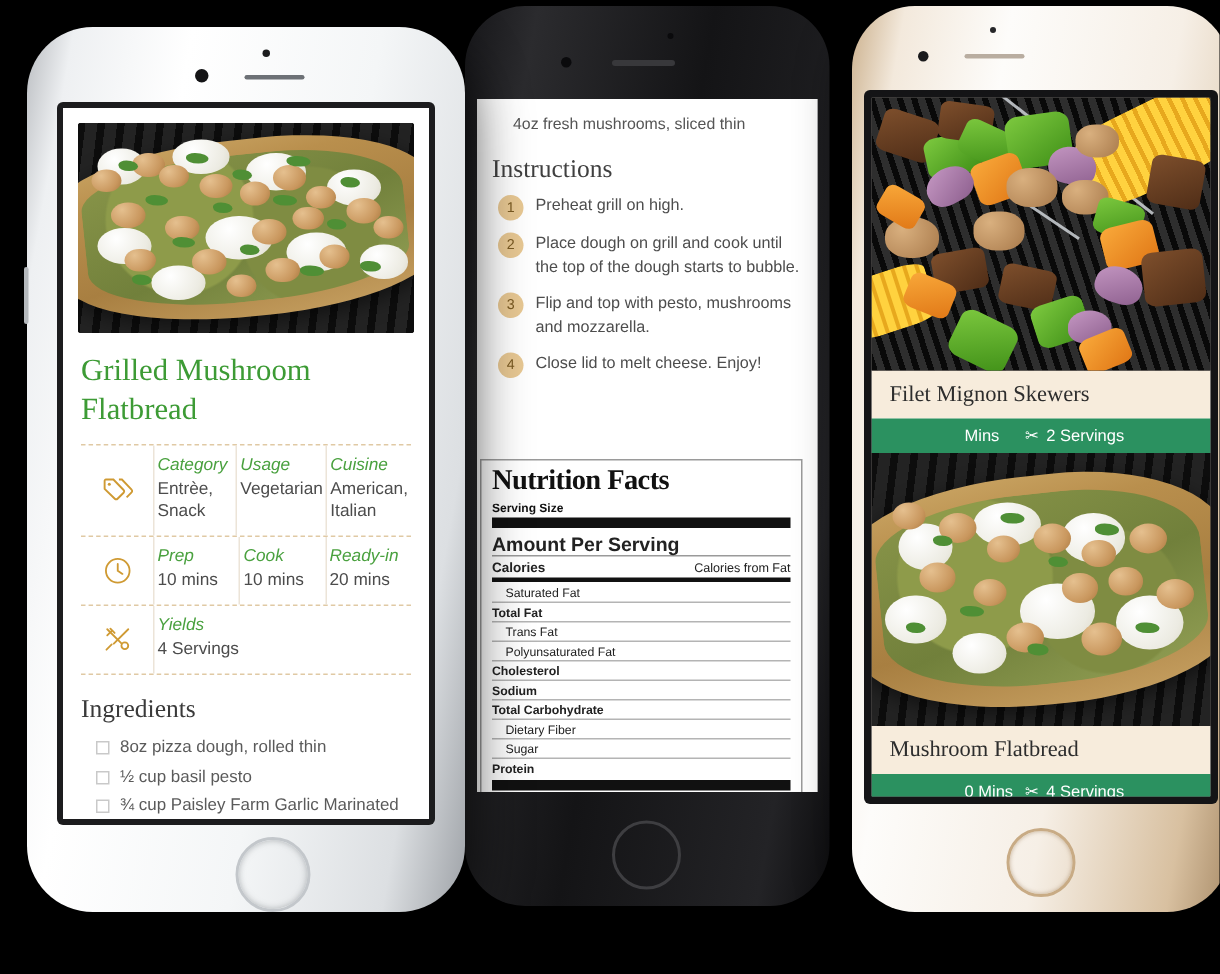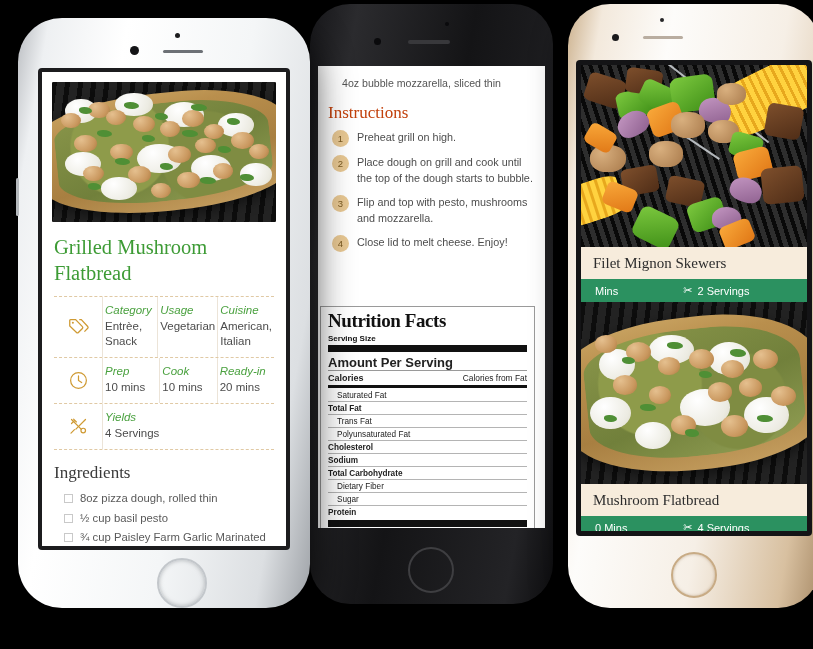--- a/index.html
+++ b/index.html
@@ -177,21 +177,21 @@
   .ing-item .cb {
     width: 9px; height: 9px; border: 1px solid #c9c9c9; background:#fff;
     flex: 0 0 9px; margin-top: 4px; margin-left: 10px;
   }
   .ing-item .txt { flex: 1; }
 
   
   .mid-page { height:100%; background:#fff; padding: 6px 10px 0 14px; position:relative;}
   .mid-lead { font-size: 10.6px; color:#555; line-height:1.5; padding: 4px 0 0 10px; }
   .mid-sec {
-    font-family:"Liberation Serif", serif; font-size: 17px; color:#c2410c;
+    font-family:"Liberation Serif", serif; font-size: 17px; color:#404040;
     padding: 11px 0 6px 0; margin-left: -4px;
   }
   .step { display:flex; gap:8px; margin-bottom: 7px; }
   .step .num {
     width: 17px; height: 17px; flex:0 0 17px; border-radius: 50%;
     background: #e8c893; color:#7a5a22; font-size: 9.5px;
     display:flex; align-items:center; justify-content:center; margin-top:1px;
   }
   .step .stxt { font-size: 10.8px; color:#4d4d4d; line-height:1.52; }
 
@@ -224,38 +224,38 @@
   .card .ph { height: 182px; }
   .card .cname {
     background:#f7ecdc; color:#2d2d2d;
     font-family:"Liberation Serif", serif; font-size: 15px;
     padding: 8px 12px 7px 12px;
   }
   .card .cbar {
     background:#2b9160; color:#fff; font-size: 11px;
     display:flex; align-items:center; padding: 5px 14px;
   }
-  .card .cbar .left { display:flex; align-items:center; gap:5px; }
+  .card .cbar .left { display:flex; align-items:center; gap:5px;margin-left:48px; }
   .card .cbar .right { display:flex; align-items:center; gap:5px; margin-left:auto; margin-right: 22%; }
 </style>
 </head>
 <body>
 
 <div id="stage">
 
   <div class="phone" id="phone-mid">
     <div class="bezel"></div>
     <div class="dot"></div>
     <div class="cam"></div>
     <div class="spk"></div>
 
     <div class="screen">
       <div class="mid-page">
 
-        <div class="mid-lead">4oz bubble mozzarella, sliced thin</div>
+        <div class="mid-lead">4oz fresh mushrooms, sliced thin</div>
 
         <div class="mid-sec">Instructions</div>
 
         <div>
           <div class="step">
             <div class="num">1</div>
             <div class="stxt">Preheat grill on high.</div>
           </div>
           <div class="step">
             <div class="num">2</div>

